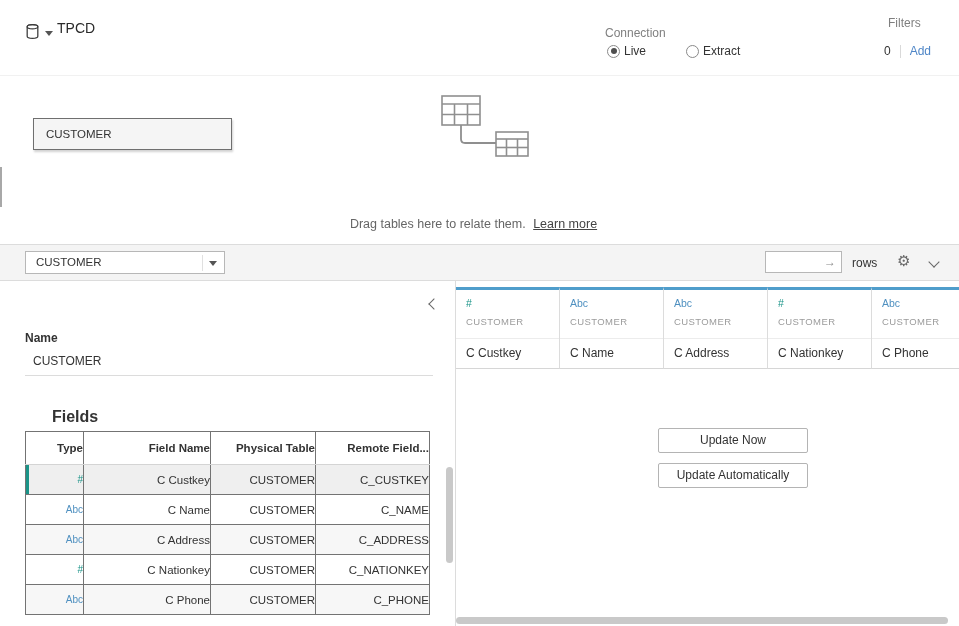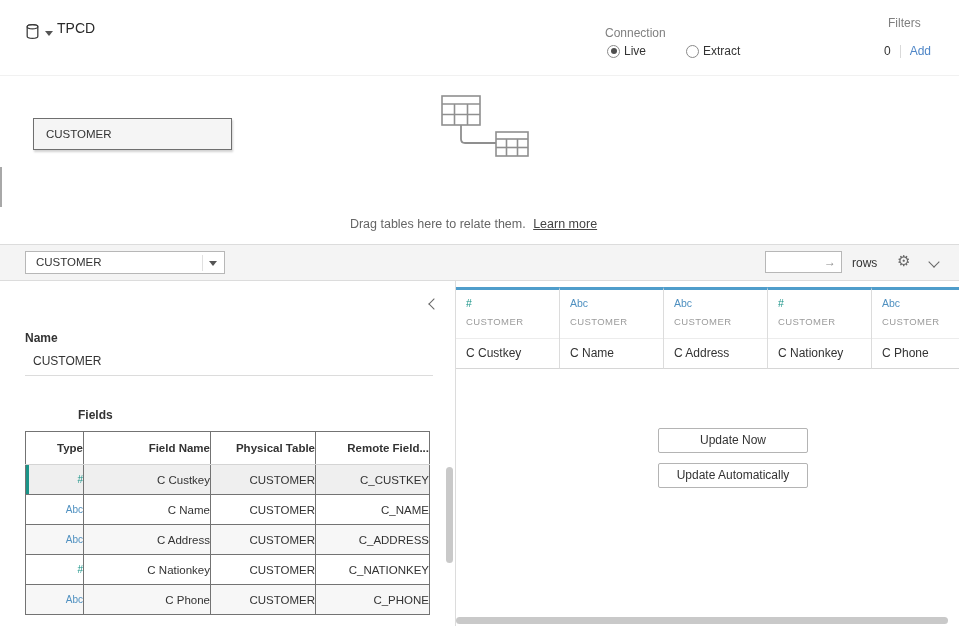--- a/index.html
+++ b/index.html
@@ -42,21 +42,21 @@
   .rows-label { position:absolute; left:852px; top:256px; font-size:12px; color:#333; }
   .gear-btn { position:absolute; left:897px; top:252px; font-size:15px; color:#696969; cursor:pointer; line-height:18px; }
   .chev-down { position:absolute; left:930px; top:258px; width:8px; height:8px; border-right:1.6px solid #666; border-bottom:1.6px solid #666; transform:rotate(45deg); cursor:pointer; }
 
   
   .panel-divider { position:absolute; left:455px; top:281px; width:1px; height:345px; background:#dcdcdc; }
   .collapse-chev { position:absolute; left:430px; top:300px; width:8px; height:8px; border-left:1.6px solid #666; border-bottom:1.6px solid #666; transform:rotate(45deg); cursor:pointer; }
   .name-label { position:absolute; left:25px; top:331px; font-size:12px; font-weight:bold; color:#333; }
   .name-value { position:absolute; left:33px; top:354px; font-size:12px; color:#333; cursor:text; }
   .name-underline { position:absolute; left:25px; top:375px; width:408px; height:1px; background:#dcdcdc; }
-  .fields-label { position:absolute; left:34px; top:408px; font-size:12px; font-weight:bold; color:#333;padding-left:44px; }
+  .fields-label { position:absolute; left:8px; top:408px; font-size:16px; font-weight:bold; color:#333;padding-left:44px; }
 
   .fields-table { position:absolute; left:25px; top:431px; width:404px; border-collapse:collapse; table-layout:fixed; font-size:11.5px; color:#333; background:#fff; }
   .fields-table th, .fields-table td { border:1px solid #737373; padding-left:10px; text-align:right; overflow:hidden; white-space:nowrap; }
   .fields-table th { height:33px; font-weight:bold; border-bottom:1px solid #d4d4d4; background:#fff; }
   .fields-table td { height:30px; }
   .fields-table tbody tr:nth-child(odd) { background:#f7f7f7; }
   .fields-table tbody tr.selected { background:#efefef; }
   .fields-table tbody tr.selected td:first-child { box-shadow:inset 3px 0 0 #1a9488; }
   .ftype { font-size:10px; padding-left:14px !important; }
   .t-num { color:#1a9488; }

